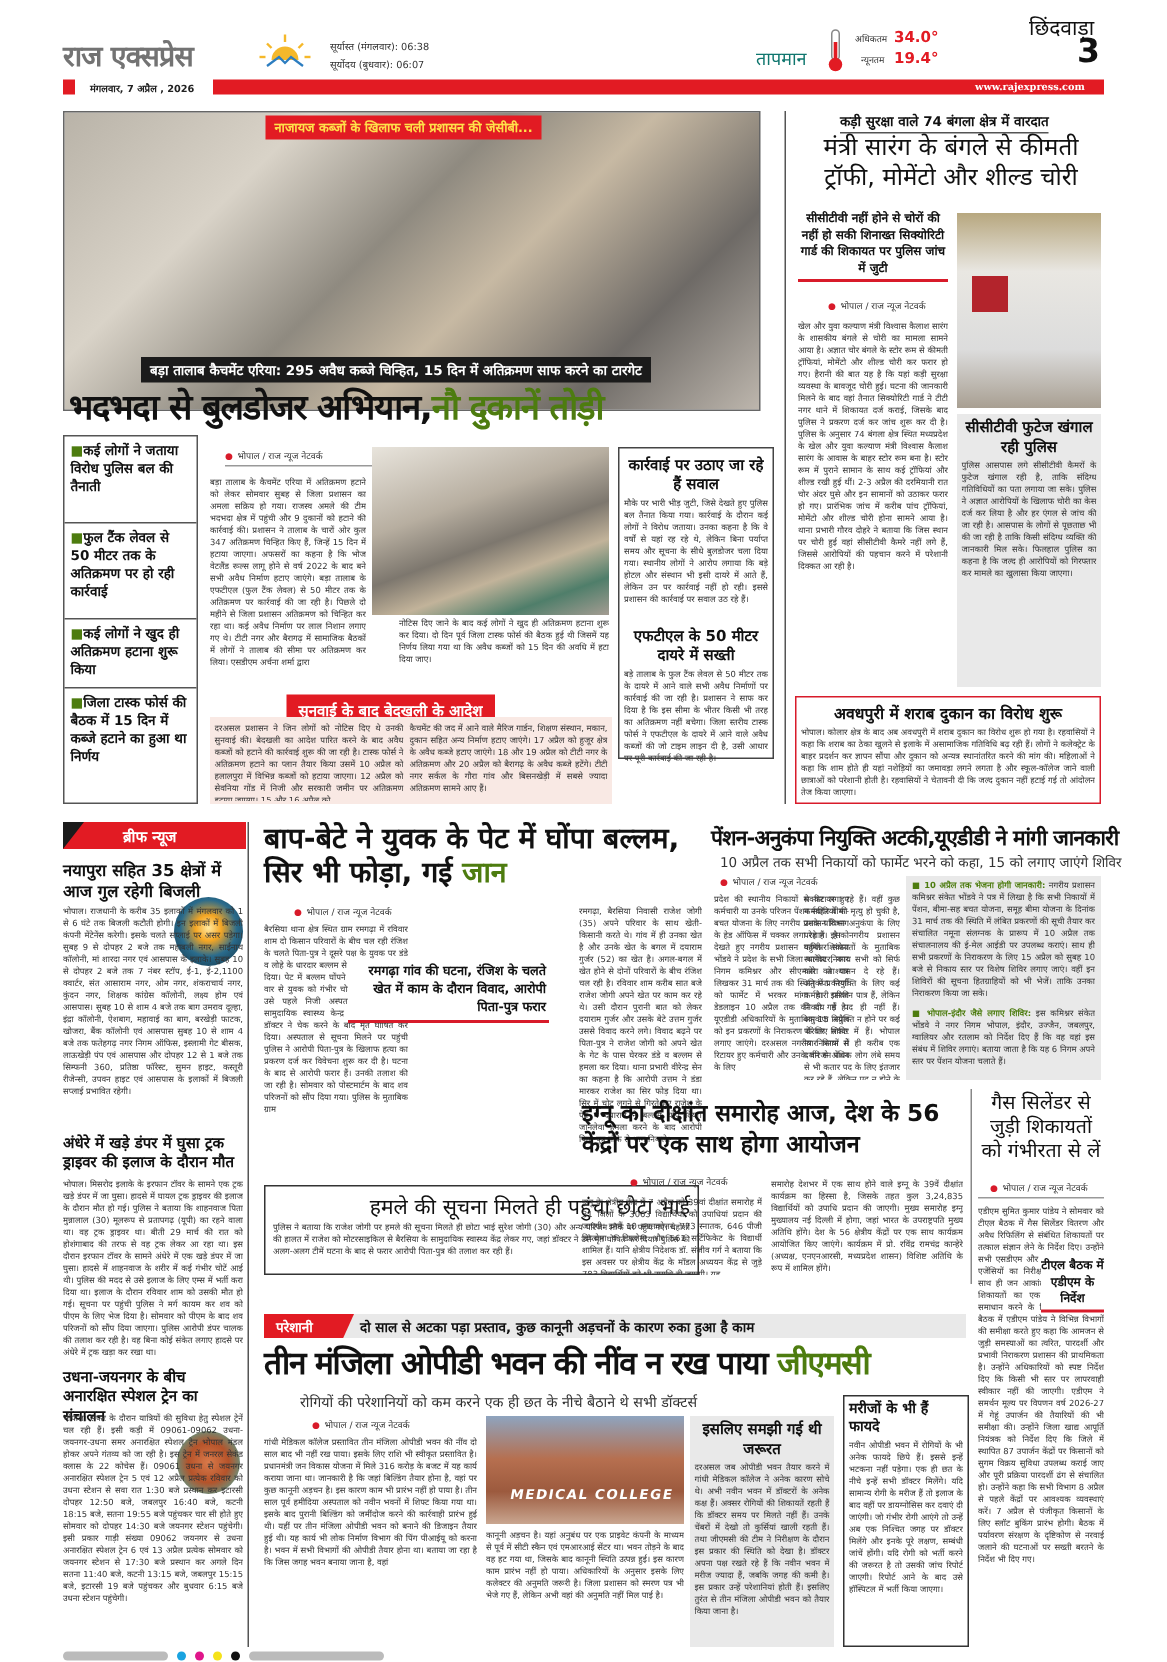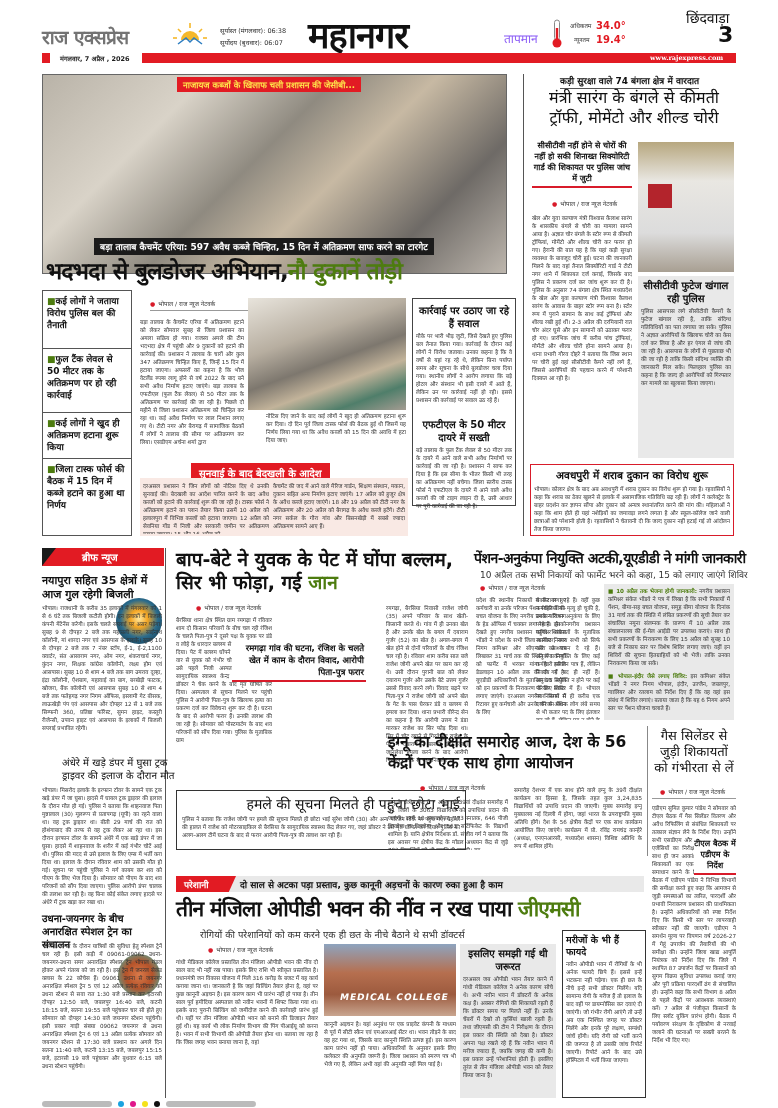--- a/index.html
+++ b/index.html
@@ -36,43 +36,42 @@
           <line x1="30" y1="7" x2="27" y2="10"></line>
           <line x1="1" y1="16" x2="5" y2="16"></line>
           <line x1="35" y1="16" x2="31" y2="16"></line>
         </g>
       <rect x="0" y="18" width="36" height="8" fill="#fff"></rect>
       <path d="M6 22 L14 16 L18 20 L22 16 L30 22" stroke="#2c7dc0" stroke-width="1.5" fill="none"></path>
     </svg>
   </div>
   <div class="abs" style="left:220px;top:26px;font-size:6.5px;color:#333;">सूर्यास्त (मंगलवार): 06:38</div>
   <div class="abs" style="left:220px;top:38px;font-size:6.5px;color:#333;">सूर्योदय (बुधवार): 06:07</div>
-  <div class="abs serif" style="left:308px;top:10px;font-size:36px;font-weight:900;color:#111;letter-spacing:-1px;">महानगर</div>
-  <div class="abs" style="left:504px;top:30px;font-size:12px;color:#8b5cf6;">तापमान</div>
+  <div class="abs" style="left:504px;top:30px;font-size:12px;color:#0f766e;">तापमान</div>
   <div class="abs" style="left:551px;top:19px;width:12px;height:30px;">
     <svg width="12" height="30" viewBox="0 0 12 30">
         <rect x="3.5" y="1" width="5" height="20" rx="2.5" fill="#fff" stroke="#888"></rect>
         <rect x="4.8" y="9" width="2.4" height="14" fill="#e21b23"></rect>
         <circle cx="6" cy="24" r="4.5" fill="#e21b23"></circle>
       </svg>
   </div>
   <div class="abs" style="left:570px;top:22px;font-size:6px;color:#333;">अधिकतम</div>
   <div class="abs" style="left:596px;top:20px;font-size:10px;font-weight:bold;color:#e21b23;">34.0°</div>
   <div class="abs" style="left:574px;top:36px;font-size:6px;color:#333;">न्यूनतम</div>
   <div class="abs" style="left:596px;top:34px;font-size:10px;font-weight:bold;color:#e21b23;">19.4°</div>
   <div class="abs" style="left:686px;top:8px;font-size:14px;color:#111;">छिंदवाड़ा</div>
   <div class="abs" style="left:718px;top:22px;font-size:22px;font-weight:bold;color:#111;">3</div>
   <div class="abs" style="left:142px;top:53px;width:594px;height:10px;background:#e21b23;"></div>
   <div class="abs serif" style="left:650px;top:54px;font-size:6.5px;font-weight:bold;color:#fff;">www.rajexpress.com</div>
 </div>
 
 <div class="abs photo" style="left:42px;top:74px;width:465px;height:200px;border:1px solid #666;">
   <div class="abs" style="left:134px;top:2px;background:#e21b23;color:#ffe24a;font-size:8.5px;font-weight:bold;padding:2px 6px;">नाजायज कब्जों के खिलाफ चली प्रशासन की जेसीबी...</div>
 </div>
-<div class="abs" style="left:94px;top:238px;background:#1b1b1b;color:#fff;font-size:9px;font-weight:bold;padding:2px 6px;white-space:nowrap;">बड़ा तालाब कैचमेंट एरिया: 597 अवैध कब्जे चिन्हित, 15 दिन में अतिक्रमण साफ करने का टारगेट</div>
+<div class="abs" style="left:94px;top:238px;background:#1b1b1b;color:#fff;font-size:9px;font-weight:bold;padding:2px 6px;white-space:nowrap;">बड़ा तालाब कैचमेंट एरिया: 295 अवैध कब्जे चिन्हित, 15 दिन में अतिक्रमण साफ करने का टारगेट</div>
 <div class="abs" style="left:46px;top:254px;width:470px;font-size:23px;font-weight:bold;white-space:nowrap;letter-spacing:-0.8px;">
   <span>भदभदा से बुलडोजर अभियान,</span><span class="red">नौ दुकानें तोड़ी</span>
 </div>
 
 <div class="abs boxed" style="left:42px;top:290px;width:90px;height:246px;border-color:#555;">
   <div style="height:58px;padding:4px 4px;border-bottom:1px solid #555;font-size:9px;font-weight:bold;line-height:12px;"><span class="red">■</span><span>कई लोगों ने जताया विरोध पुलिस बल की तैनाती</span></div>
   <div style="height:64px;padding:4px 4px;border-bottom:1px solid #555;font-size:9px;font-weight:bold;line-height:12px;"><span class="red">■</span><span>फुल टैंक लेवल से 50 मीटर तक के अतिक्रमण पर हो रही कार्रवाई</span></div>
   <div style="height:46px;padding:4px 4px;border-bottom:1px solid #555;font-size:9px;font-weight:bold;line-height:12px;"><span class="red">■</span><span>कई लोगों ने खुद ही अतिक्रमण हटाना शुरू किया</span></div>
   <div style="padding:4px 4px;font-size:9px;font-weight:bold;line-height:12px;"><span class="red">■</span><span>जिला टास्क फोर्स की बैठक में 15 दिन में कब्जे हटाने का हुआ था निर्णय</span></div>
 </div>
@@ -116,21 +115,21 @@
 <div class="abs" style="left:42px;top:548px;width:122px;height:18px;background:#e21b23;">
   <div class="abs" style="left:0;top:0;width:0;height:0;border-top:18px solid #1b1b1b;border-right:14px solid transparent;"></div>
   <div class="abs" style="left:40px;top:2px;color:#fff;font-size:10px;font-weight:bold;">ब्रीफ न्यूज</div>
 </div>
 <div class="abs" style="left:165px;top:548px;width:1px;height:550px;background:#555;"></div>
 
 <div class="abs" style="left:42px;top:574px;width:120px;font-size:11px;font-weight:bold;line-height:14px;">नयापुरा सहित 35 क्षेत्रों में आज गुल रहेगी बिजली</div>
 <div class="abs" style="left:116px;top:598px;width:46px;height:46px;border-radius:50%;background:radial-gradient(circle at 50% 45%, #ffe9a1 0%, #f5a623 25%, #2a6b8c 55%, #0d2a3b 100%);"></div>
 <div class="abs body-text" style="left:42px;top:604px;width:120px;height:138px;">भोपाल। राजधानी के करीब 35 इलाकों में मंगलवार को 1 से 6 घंटे तक बिजली कटौती होगी। इन इलाकों में बिजली कंपनी मेंटेनेंस करेगी। इसके चलते सप्लाई पर असर पड़ेगा। सुबह 9 से दोपहर 2 बजे तक महाबली नगर, साईंनाथ कॉलोनी, मां शारदा नगर एवं आसपास के इलाके। सुबह 10 से दोपहर 2 बजे तक 7 नंबर स्टॉप, ई-1, ई-2,1100 क्वार्टर, संत आसाराम नगर, ओम नगर, शंकराचार्य नगर, कुंदन नगर, शिक्षक कांग्रेस कॉलोनी, लक्ष्य होम एवं आसपास। सुबह 10 से शाम 4 बजे तक बाग उमराव दूल्हा, इंद्रा कॉलोनी, ऐशबाग, महावाई का बाग, बरखेड़ी फाटक, खोजरा, बैंक कॉलोनी एवं आसपास सुबह 10 से शाम 4 बजे तक फतेहगढ़ नगर निगम ऑफिस, इस्लामी गेट बीसक, लाऊखेड़ी पंप एवं आसपास और दोपहर 12 से 1 बजे तक सिम्फनी 360, प्रतिष्ठा फॉरेस्ट, सुमन हाइट, कस्तूरी रीजेन्सी, उपवन हाइट एवं आसपास के इलाकों में बिजली सप्लाई प्रभावित रहेगी।</div>
 
-<div class="abs" style="left:42px;top:756px;width:120px;font-size:10px;font-weight:normal;line-height:13px;margin-left:20px;">अंधेरे में खड़े डंपर में घुसा ट्रक ड्राइवर की इलाज के दौरान मौत</div>
+<div class="abs" style="left:42px;top:756px;width:120px;font-size:10px;font-weight:bold;line-height:13px;">अंधेरे में खड़े डंपर में घुसा ट्रक ड्राइवर की इलाज के दौरान मौत</div>
 <div class="abs body-text" style="left:42px;top:786px;width:120px;height:120px;">भोपाल। मिसरोद इलाके के इरफान टॉवर के सामने एक ट्रक खड़े डंपर में जा घुसा। हादसे में घायल ट्रक ड्राइवर की इलाज के दौरान मौत हो गई। पुलिस ने बताया कि शाहनवाज पिता मुन्नालाल (30) मूलरूप से प्रतापगढ़ (यूपी) का रहने वाला था। वह ट्रक ड्राइवर था। बीती 29 मार्च की रात को होशंगाबाद की तरफ से वह ट्रक लेकर आ रहा था। इस दौरान इरफान टॉवर के सामने अंधेरे में एक खड़े डंपर में जा घुसा। हादसे में शाहनवाज के शरीर में कई गंभीर चोटें आई थी। पुलिस की मदद से उसे इलाज के लिए एम्स में भर्ती करा दिया था। इलाज के दौरान रविवार शाम को उसकी मौत हो गई। सूचना पर पहुंची पुलिस ने मर्ग कायम कर शव को पीएम के लिए भेज दिया है। सोमवार को पीएम के बाद शव परिजनों को सौंप दिया जाएगा। पुलिस आरोपी डंपर चालक की तलाश कर रही है। वह बिना कोई संकेत लगाए हादसे पर अंधेरे में ट्रक खड़ा कर रखा था।</div>
 
 <div class="abs" style="left:42px;top:912px;width:120px;font-size:10px;font-weight:bold;line-height:13px;">उधना-जयनगर के बीच अनारक्षित स्पेशल ट्रेन का संचालन</div>
 <div class="abs" style="left:118px;top:954px;width:42px;height:42px;border-radius:50%;background:radial-gradient(circle at 50% 50%, #d97a4a 0%, #b5532a 45%, #6a8f7a 75%, #d8d8d8 100%);"></div>
 <div class="abs body-text" style="left:42px;top:942px;width:120px;height:142px;">भोपाल। सफर के दौरान यात्रियों की सुविधा हेतु स्पेशल ट्रेनें चल रही हैं। इसी कड़ी में 09061-09062 उधना-जयनगर-उधना समर अनारक्षित स्पेशल ट्रेन भोपाल मंडल होकर अपने गंतव्य को जा रही है। इस ट्रेन में जनरल सेकंड क्लास के 22 कोचेस हैं। 09061 उधना से जयनगर अनारक्षित स्पेशल ट्रेन 5 एवं 12 अप्रैल प्रत्येक रविवार को उधना स्टेशन से सवा रात 1:30 बजे प्रस्थान कर इटारसी दोपहर 12:50 बजे, जबलपुर 16:40 बजे, कटनी 18:15 बजे, सतना 19:55 बजे पहुंचकर चार सी होते हुए सोमवार को दोपहर 14:30 बजे जयनगर स्टेशन पहुंचेगी। इसी प्रकार गाड़ी संख्या 09062 जयनगर से उधना अनारक्षित स्पेशल ट्रेन 6 एवं 13 अप्रैल प्रत्येक सोमवार को जयनगर स्टेशन से 17:30 बजे प्रस्थान कर अगले दिन सतना 11:40 बजे, कटनी 13:15 बजे, जबलपुर 15:15 बजे, इटारसी 19 बजे पहुंचकर और बुधवार 6:15 बजे उधना स्टेशन पहुंचेगी।</div>
 
 <div class="abs" style="left:176px;top:548px;width:290px;font-size:19px;font-weight:bold;line-height:23px;">
   <span>बाप-बेटे ने युवक के पेट में घोंपा बल्लम, सिर भी फोड़ा, गई</span> <span class="red">जान</span>
 </div>
 <div class="abs byline" style="left:196px;top:604px;"><span class="dot">●</span><span>भोपाल / राज न्यूज नेटवर्क</span></div>

